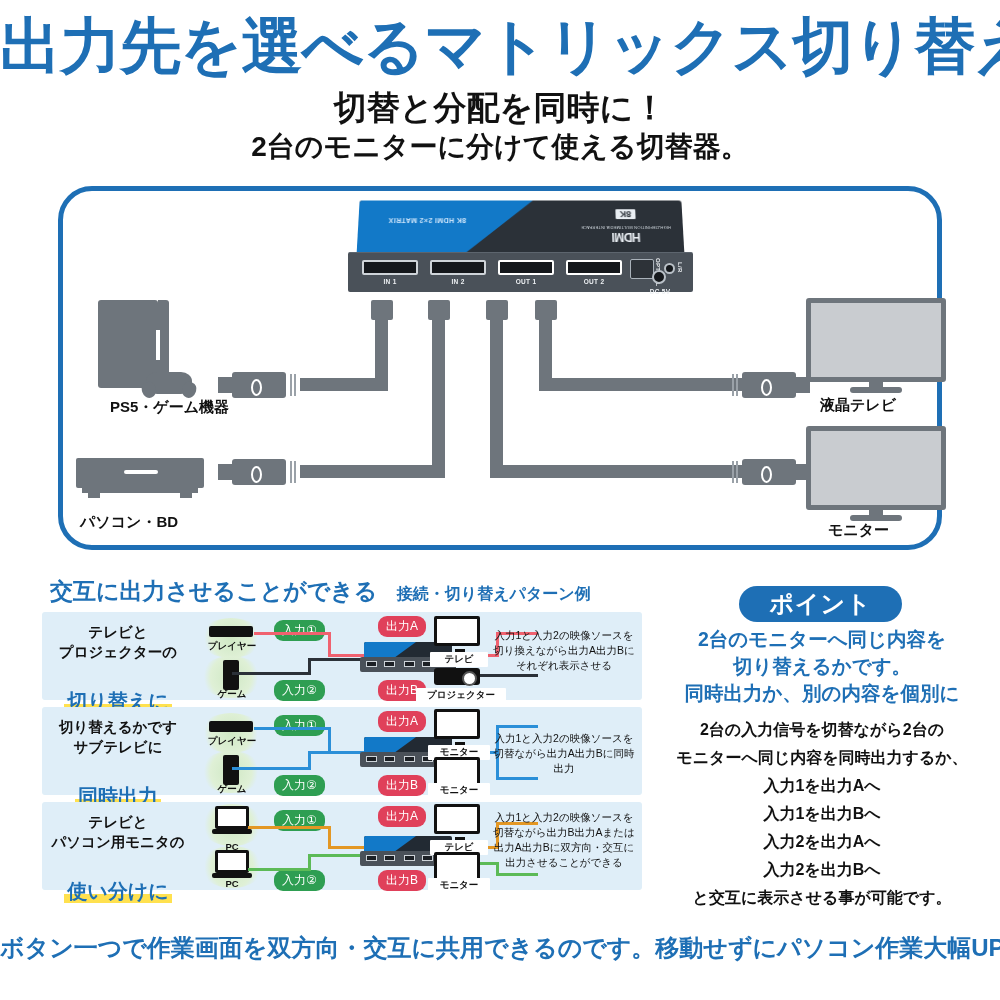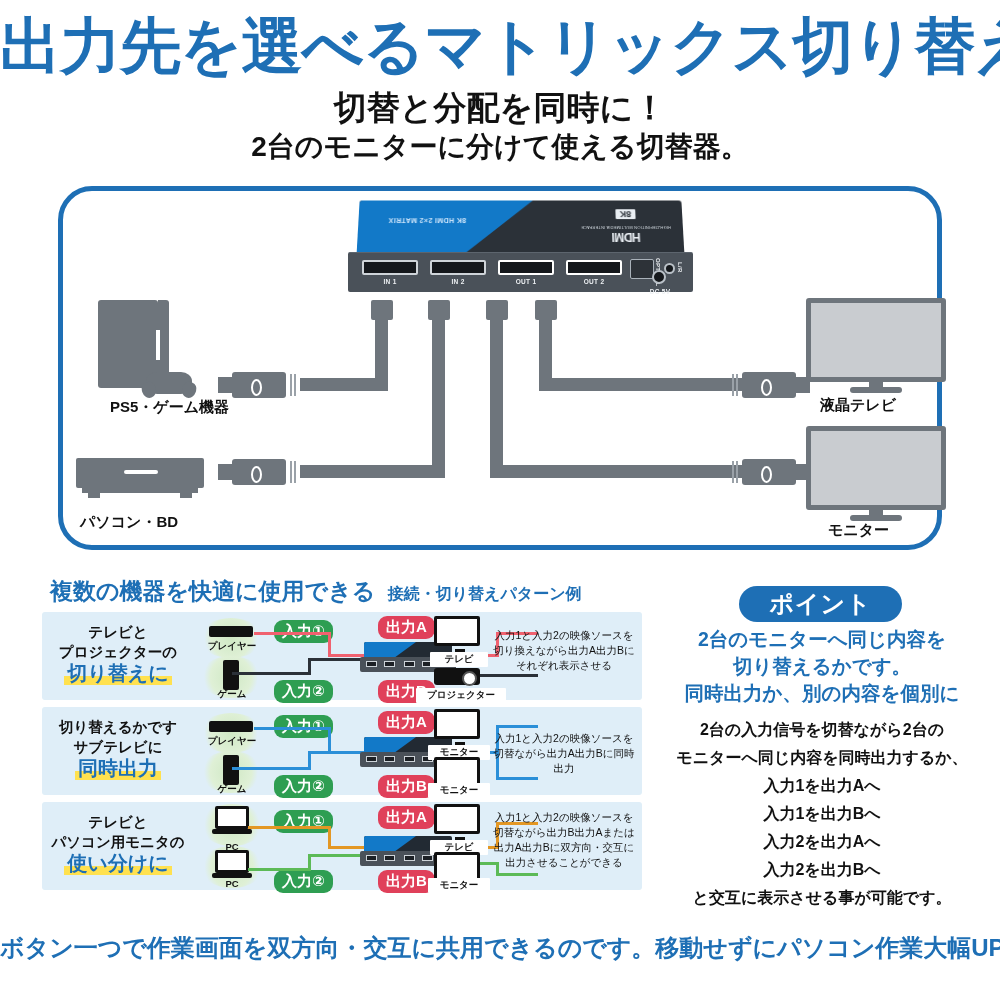--- a/index.html
+++ b/index.html
@@ -134,42 +134,42 @@
   .tv-neck { position: absolute; left: 63px; top: 84px; width: 14px; height: 7px; background: #6e757c; }
   .tv-base { position: absolute; left: 44px; top: 89px; width: 52px; height: 6px; background: #6e757c; border-radius: 3px; }
 
   .dev-label {
     position: absolute; font-size: 15px; font-weight: 700; color: #111; white-space: nowrap;
   }
 
   
   .patterns-head { position: absolute; left: 50px; top: 576px; white-space: nowrap; }
   .patterns-head .h1 { font-size: 23px; font-weight: 700; color: #1e6fb5; }
-  .patterns-head .h2 { font-size: 16px; font-weight: 700; color: #1e6fb5; margin-left: 8px; }
+  .patterns-head .h2 { font-size: 16px; font-weight: 700; color: #1e6fb5; margin-left: 15px; }
 
   .prow {
     position: absolute; left: 42px; width: 600px; height: 88px;
     background: #dfeef8; border-radius: 3px;
   }
   .prow-1 { top: 612px; }
   .prow-2 { top: 707px; }
   .prow-3 { top: 802px; }
 
   .prow-label {
     position: absolute; left: 0; top: 10px; width: 152px; text-align: center;
     font-size: 14.5px; font-weight: 700; color: #111; line-height: 20px;
   }
   .prow-accent {
     display: inline-block; color: #1e6fb5; font-size: 20px; font-weight: 700;
     background: linear-gradient(to top, #ffe14f 0 9px, transparent 9px 100%);
-    padding: 0 3px; line-height: 23px;
+    padding: 0 3px; line-height: 23px; margin-top: 28px;
   }
 
   .badge-in, .badge-out {
-    position: absolute; font-size: 15px; font-weight: 700; color: #fff;
+    position: absolute; font-size: 12px; font-weight: 400; color: #fff;
     padding: 2px 8px; border-radius: 9px; white-space: nowrap;
   }
   .badge-in { background: #2e9e52; }
   .badge-out { background: #e0405a; }
 
   .mini-label {
     position: absolute; font-size: 9.5px; font-weight: 700; color: #111;
     white-space: nowrap; text-align: center;
   }
   .mini-label.boxed { background: #fff; padding: 1px 5px; border-radius: 1px; }
@@ -340,21 +340,21 @@
   <div class="dev-label" style="left:820px; top:396px;">液晶テレビ</div>
 
   <div class="tv-unit" style="left:806px; top:426px;">
     <div class="tv-screen"></div>
     <div class="tv-neck"></div>
     <div class="tv-base"></div>
   </div>
   <div class="dev-label" style="left:828px; top:521px;">モニター</div>
 
   <div class="patterns-head">
-    <span class="h1">複数の機器を快適に使用できる</span>
+    <span class="h1">交互に出力させることができる</span>
     <span class="h2">接続・切り替えパターン例</span>
   </div>
 
   <div class="prow prow-1">
     <div class="prow-label">
       <div>テレビと</div>
       <div>プロジェクターの</div>
       <span class="prow-accent">切り替えに</span>
     </div>
     <div class="glow" style="left:158px; top:6px; width:62px; height:40px;"></div>

